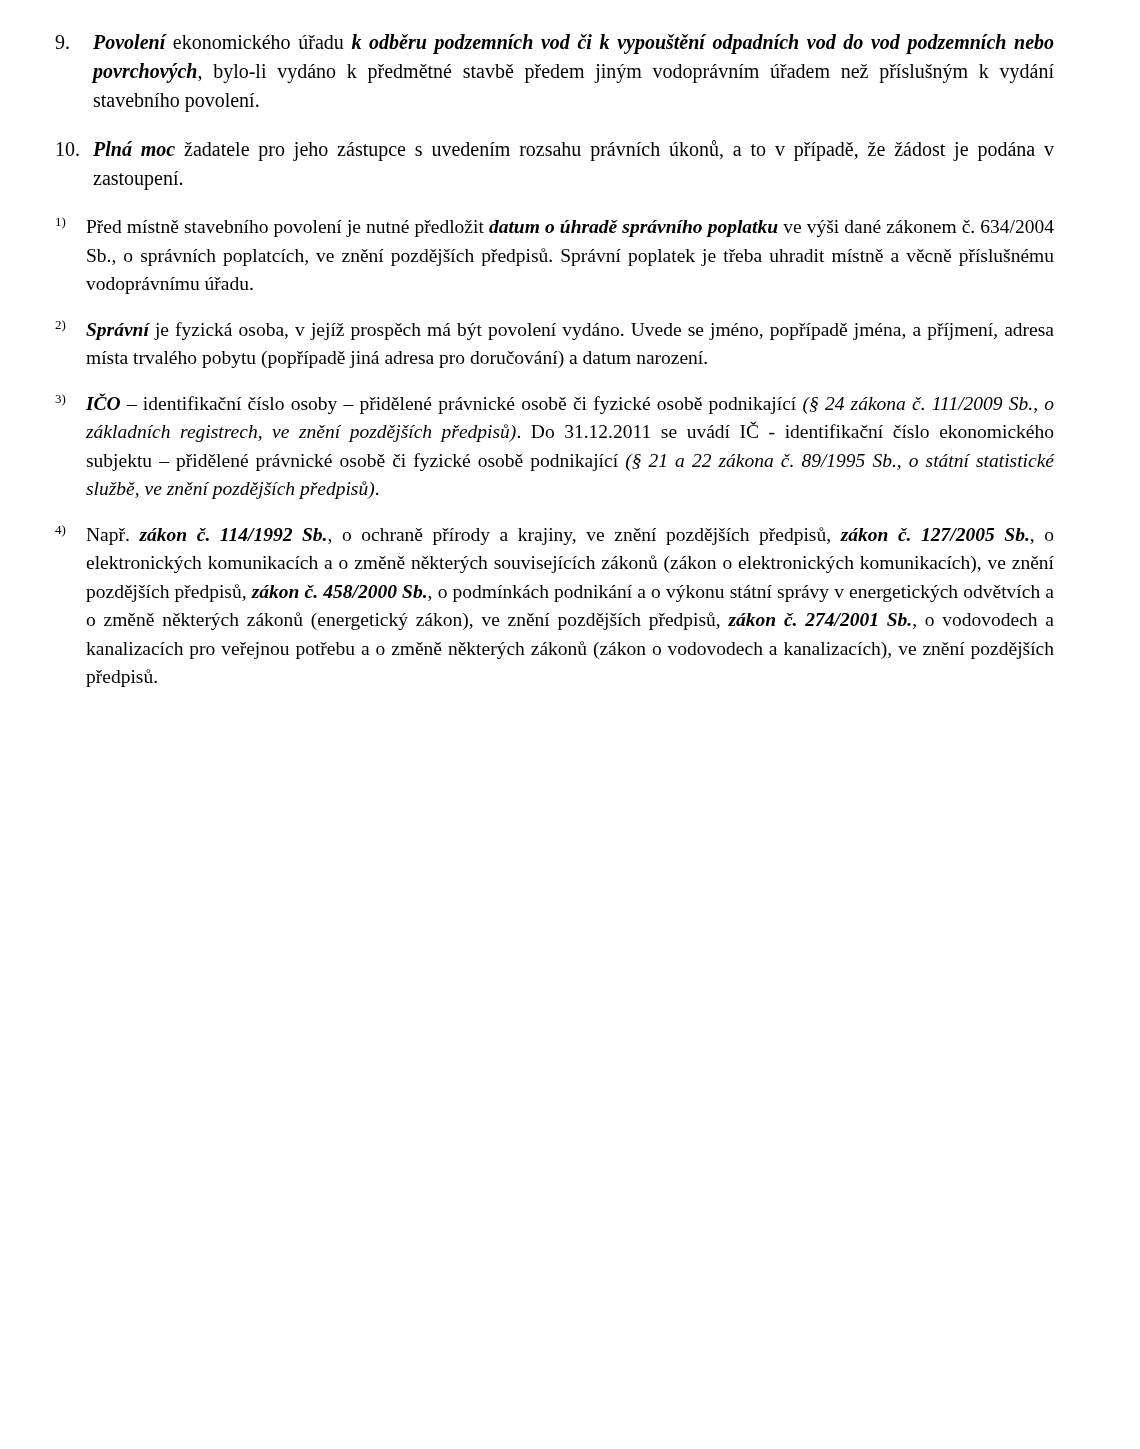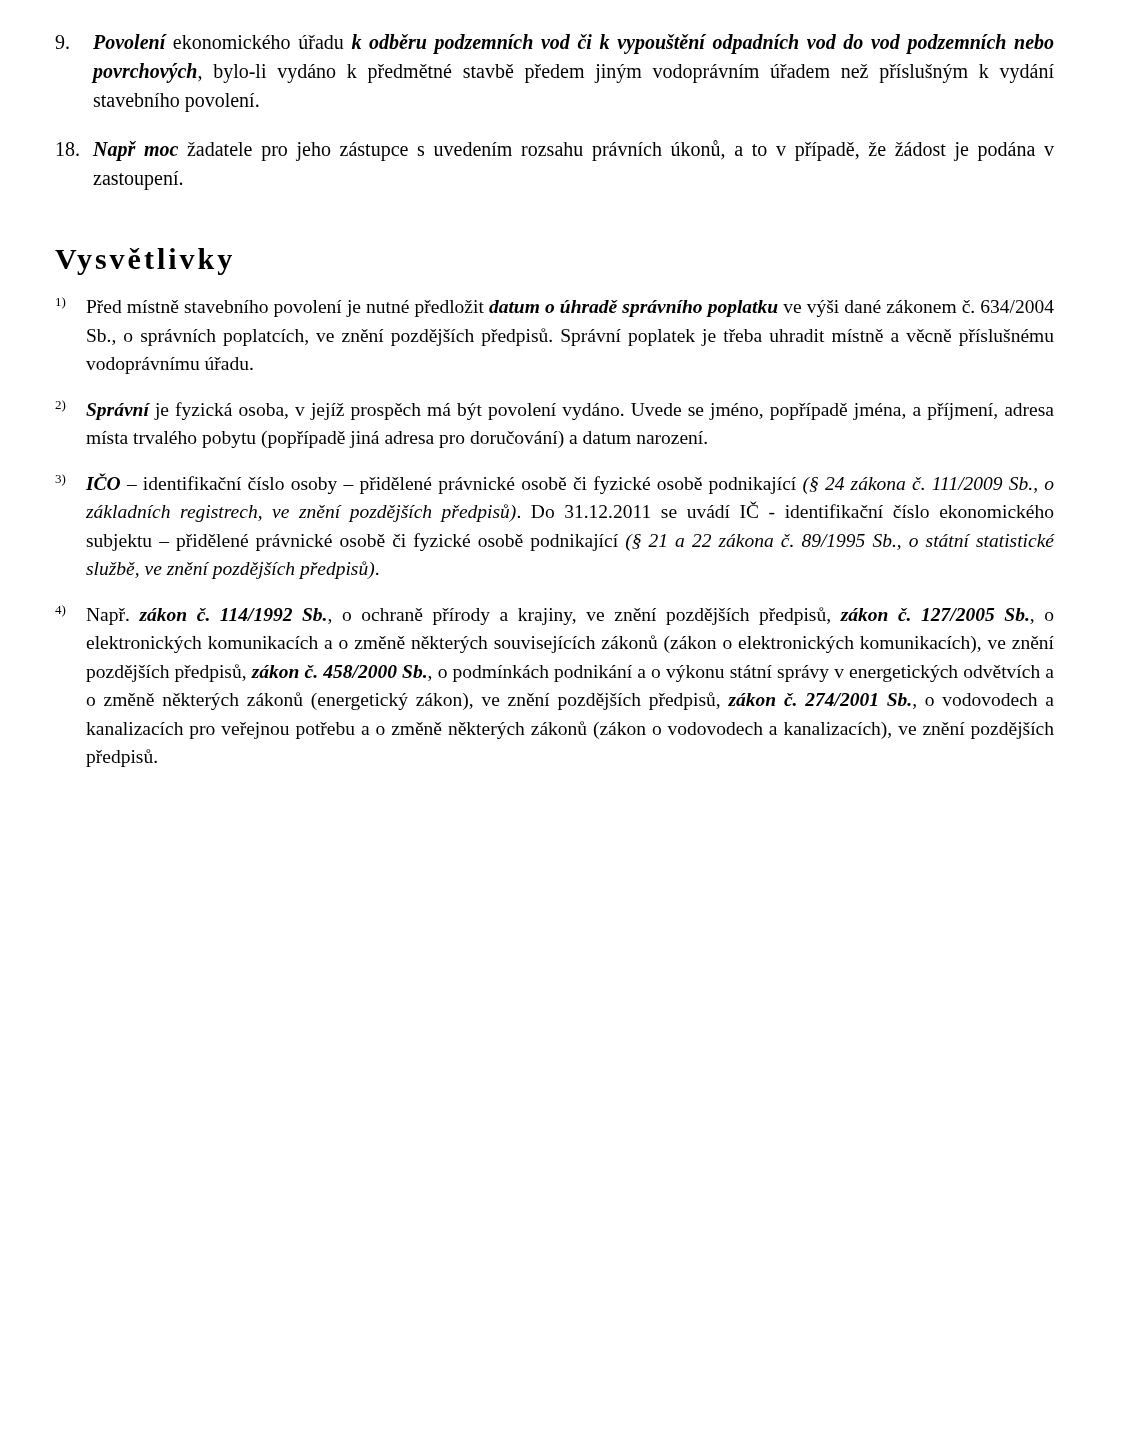--- a/index.html
+++ b/index.html
@@ -69,26 +69,25 @@
 <body>
 
 <div class="page">
 
   <section>
     <div class="list-item">
       <span class="num">9.</span>
       <p class="txt"><span class="b">Povolení</span><span> ekonomického úřadu </span><span class="b">k odběru podzemních vod či k vypouštění odpadních vod do vod podzemních nebo povrchových</span><span>, bylo-li vydáno k předmětné stavbě předem jiným vodoprávním úřadem než příslušným k vydání stavebního povolení.</span></p>
     </div>
     <div class="list-item">
-      <span class="num">18.</span>
-      <p class="txt"><span class="b">Např moc</span><span> žadatele pro jeho zástupce s uvedením rozsahu právních úkonů, a to v případě, že žádost je podána v zastoupení.</span></p>
+      <span class="num">10.</span>
+      <p class="txt"><span class="b">Plná moc</span><span> žadatele pro jeho zástupce s uvedením rozsahu právních úkonů, a to v případě, že žádost je podána v zastoupení.</span></p>
     </div>
   </section>
 
-  <h1 class="heading">Vysvětlivky</h1>
 
   <section>
     <div class="footnote">
       <span class="marker">1)</span>
       <p class="txt"><span>Před místně stavebního povolení je nutné předložit </span><span class="b">datum o úhradě správního poplatku</span><span> ve výši dané zákonem č. 634/2004 Sb., o správních poplatcích, ve znění pozdějších předpisů. Správní poplatek je třeba uhradit místně a věcně příslušnému vodoprávnímu úřadu.</span></p>
     </div>
     <div class="footnote">
       <span class="marker">2)</span>
       <p class="txt"><span class="b">Správní</span><span> je fyzická osoba, v jejíž prospěch má být povolení vydáno. Uvede se jméno, popřípadě jména, a příjmení, adresa místa trvalého pobytu (popřípadě jiná adresa pro doručování) a datum narození.</span></p>
     </div>

